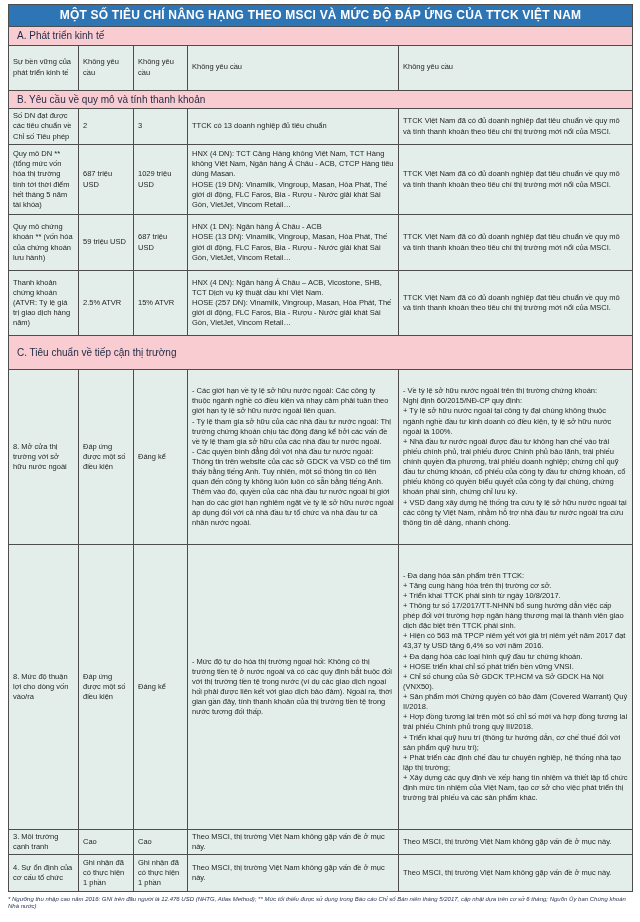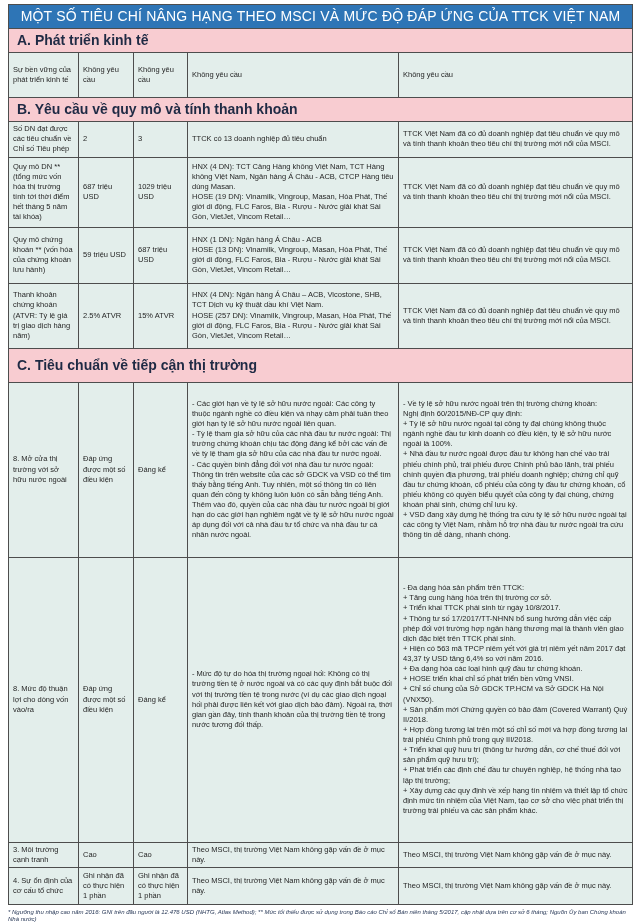--- a/index.html
+++ b/index.html
@@ -22,39 +22,39 @@
     font-size:7.5px;
     line-height:1.35;
     white-space:pre-line;
     overflow:hidden;
     text-align:left;
     font-weight:normal;
   }
   tr.title-row td{
     background:#2e75b6;
     color:#ffffff;
-    font-weight:normal;
-    font-size:14px;
+    font-weight:bold;
+    font-size:12px;
     text-align:center;
     letter-spacing:.2px;
     white-space:nowrap;
   }
   tr.head-row th{
     background:#bdd7ee;
     color:#17375e;
     font-weight:bold;
     font-size:8px;
     text-align:center;
     line-height:1.25;
   }
   tr.sec td{
     background:#f8ccd1;
     color:#1f2a44;
-    font-weight:bold;
-    font-size:14px;
+    font-weight:normal;
+    font-size:10px;
     text-align:left;
     padding-left:8px;
   }
   tr.row td{background:#e3eeeb;}
   td.center{text-align:center;}
   .footnote{
     margin-top:4px;
     font-size:6px;
     font-style:italic;
     color:#1f3050;

